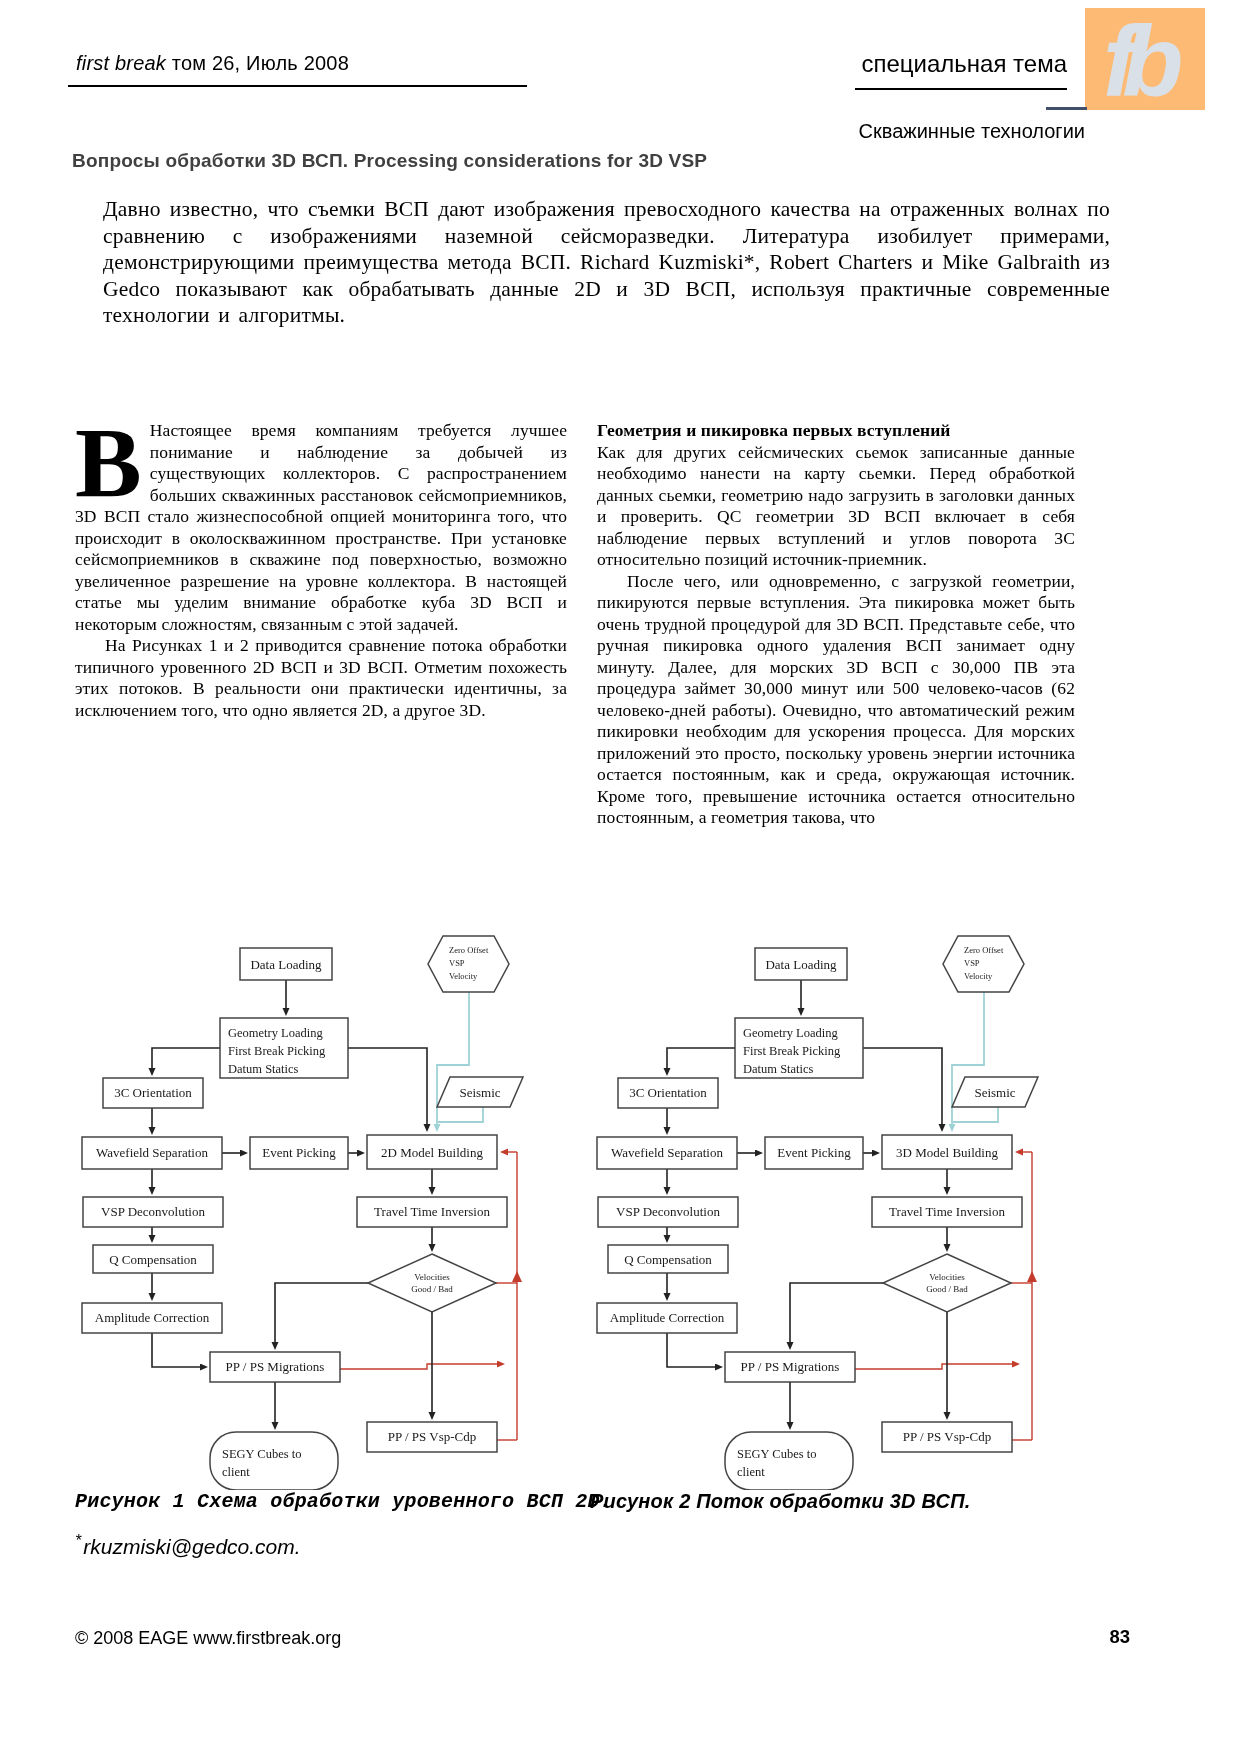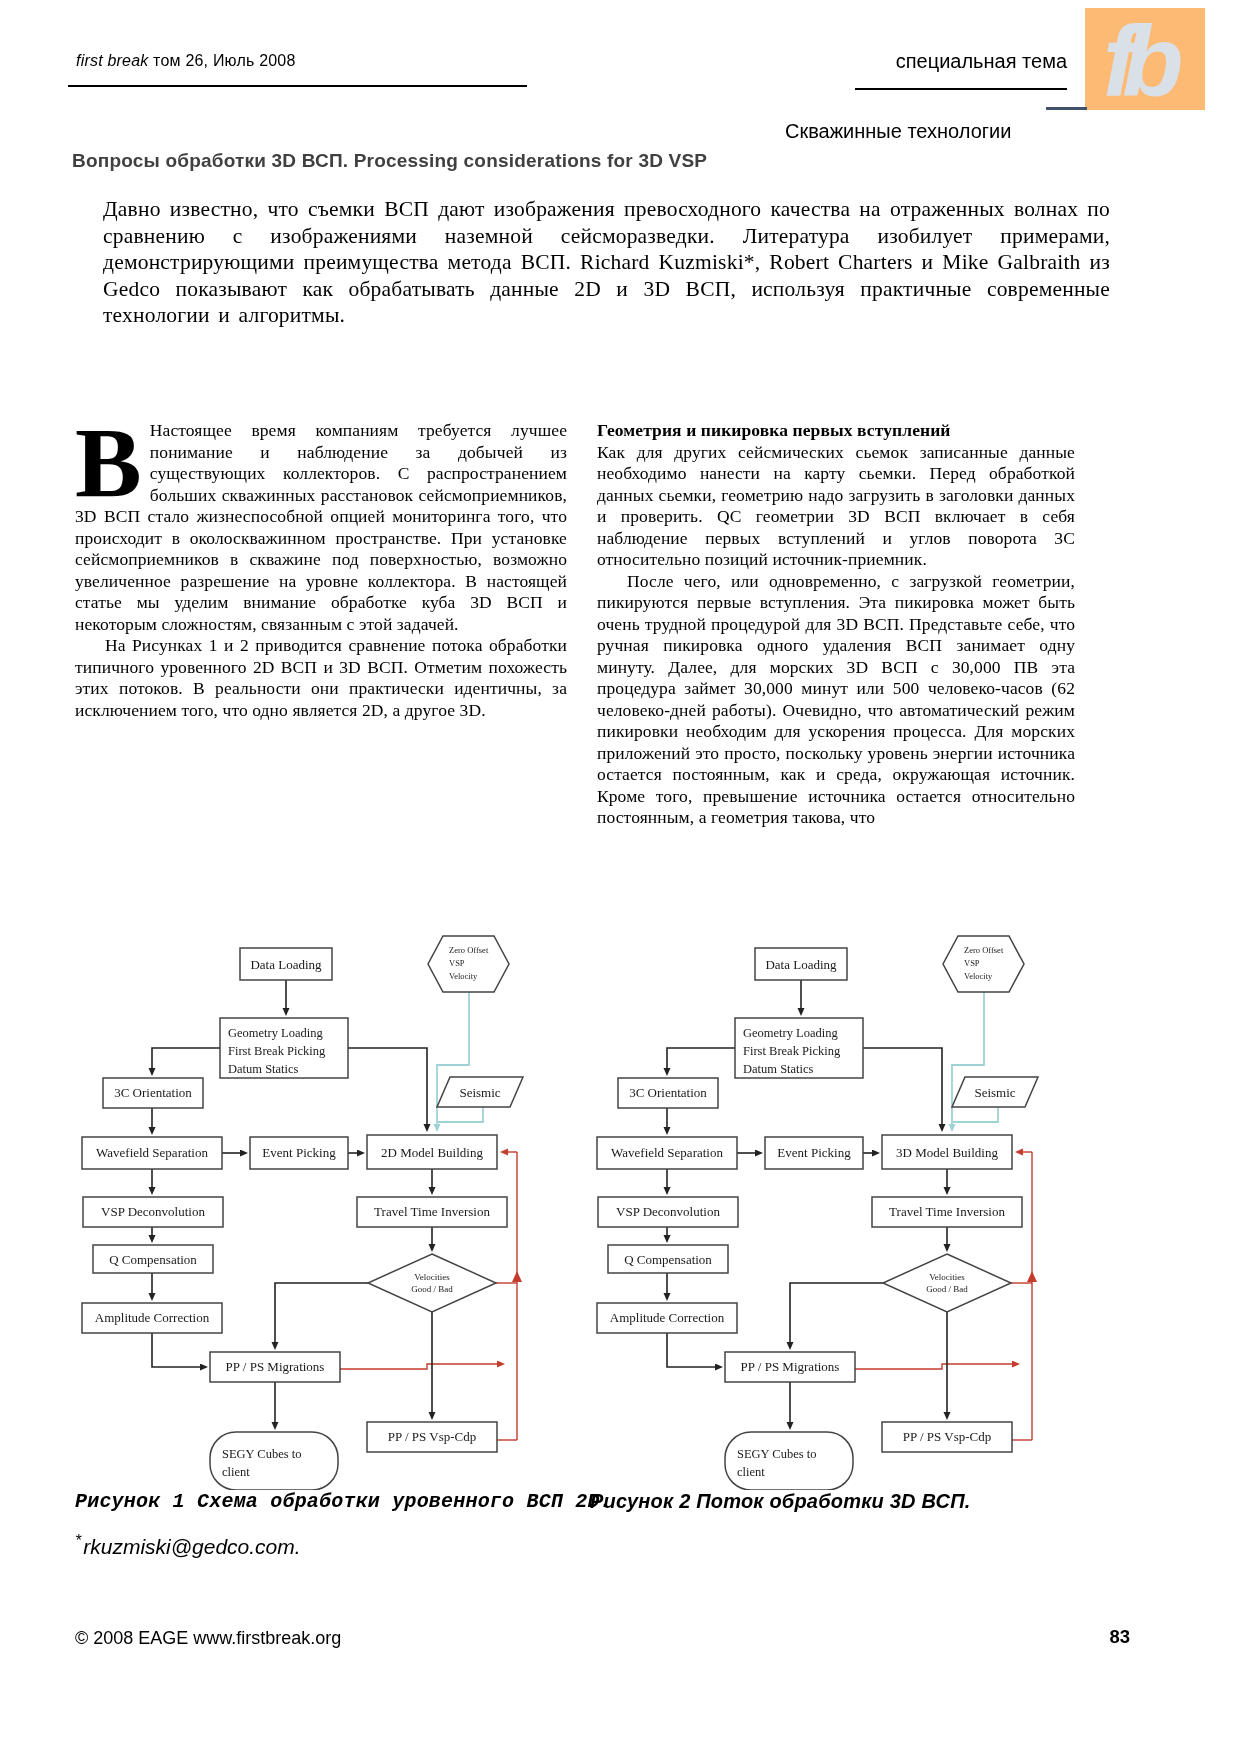--- a/index.html
+++ b/index.html
@@ -1,28 +1,28 @@
 <!DOCTYPE html>
 <html><head>
 <meta charset="utf-8">
 <style>
   html,body { margin:0; padding:0; background:#fff; }
   .page { position:relative; width:1240px; height:1755px; background:#ffffff;
           font-family:"Liberation Sans", sans-serif; color:#000; overflow:hidden; }
 
   
-  .journal-line { position:absolute; left:76px; top:52px; font-size:16px; letter-spacing:0.2px; }
+  .journal-line { position:absolute; left:76px; top:52px; font-size:20px; letter-spacing:0.2px; }
   .journal-name { font-style:italic; }
   .rule-left  { position:absolute; left:68px;  top:85px; width:459px; height:2px; background:#000; }
-  .section-label { position:absolute; left:855px; top:50px; width:212px; text-align:right; font-size:20px; }
+  .section-label { position:absolute; left:855px; top:50px; width:212px; text-align:right; font-size:24px; }
   .rule-right { position:absolute; left:855px; top:88px; width:212px; height:2px; background:#000; }
   .logo { position:absolute; left:1085px; top:8px; width:120px; height:102px; background:#fdba74; }
   .logo svg { display:block; }
   .logo-tick { position:absolute; left:1046px; top:107px; width:41px; height:3px; background:#41506b; }
-  .category { position:absolute; left:785px; top:120px; width:300px; text-align:left; font-size:20px; }
+  .category { position:absolute; left:785px; top:120px; width:300px; text-align:right; font-size:20px; }
   .title { position:absolute; left:72px; top:150px; font-size:19px; font-weight:bold; color:#404040; letter-spacing:0.2px; }
 
   
   .lead { position:absolute; left:75px; top:196px; width:1007px;
           font-family:"Liberation Serif", serif; font-size:21.5px; line-height:26.5px;
           text-align:justify; word-spacing:3px; letter-spacing:0.2px;margin-left:28px; }
 
   
   .columns { position:absolute; left:75px; top:420px; width:1010px; height:500px; overflow:hidden;
              display:flex; gap:30px; }

